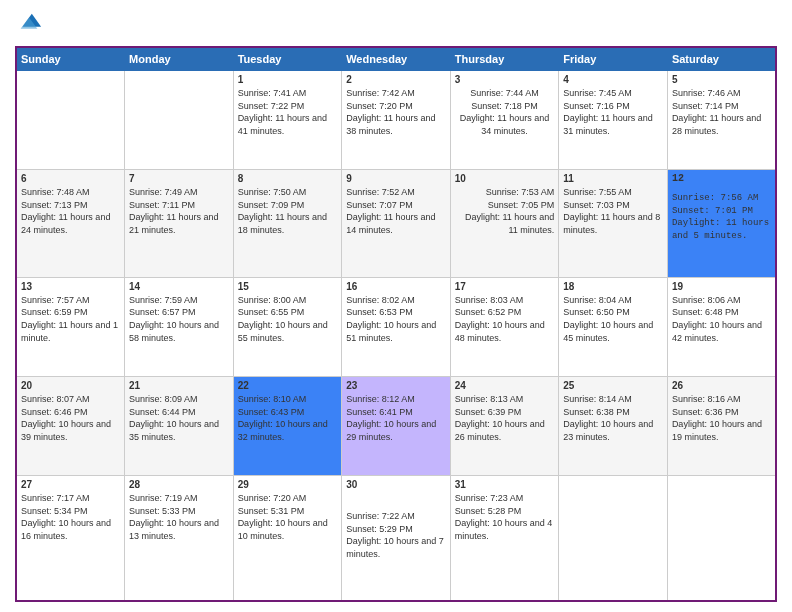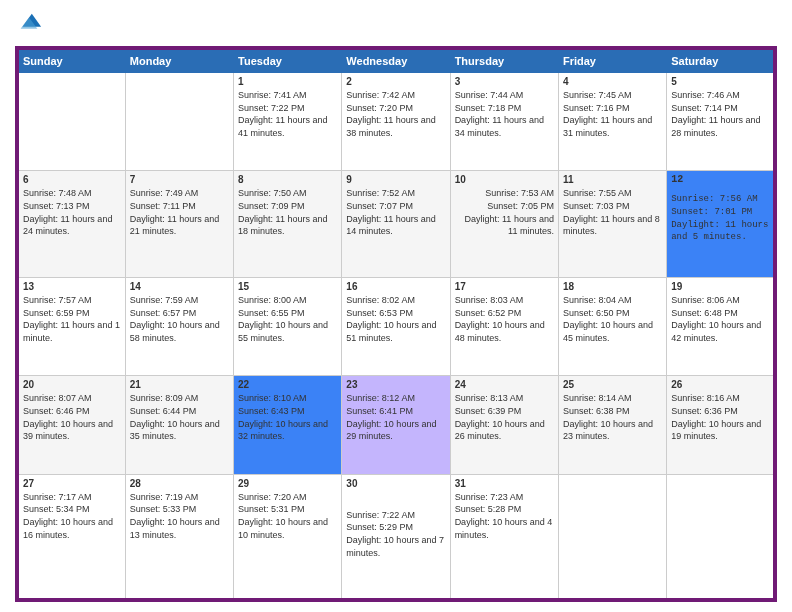--- a/index.html
+++ b/index.html
@@ -48,21 +48,21 @@
       font-size: 32px;
       font-weight: bold;
       color: #333;
     }
     .location {
       font-size: 13px;
       color: #555;
     }
     .calendar {
       flex: 1;
-      border: 4px solid #701a75;
+      border: 2px solid #701a75;
       border-collapse: collapse;
       width: 100%;
       table-layout: fixed;
     }
     .calendar th {
       background-color: #2a6db5;
       color: #fff;
       font-size: 11px;
       font-weight: bold;
       padding: 5px 4px;
@@ -146,21 +146,21 @@
 Daylight: 11 hours and 41 minutes.</div>
           </td>
           <td>
             <span class="day-num">2</span>
             <div class="day-info" style="white-space: pre-line;">Sunrise: 7:42 AM
 Sunset: 7:20 PM
 Daylight: 11 hours and 38 minutes.</div>
           </td>
           <td>
             <span class="day-num">3</span>
-            <div class="day-info" style="white-space: pre-line;">Sunrise: 7:44 AM
+            <div class="day-info" style="white-space: pre-line; text-align: center;">Sunrise: 7:44 AM
 Sunset: 7:18 PM
 Daylight: 11 hours and 34 minutes.</div>
           </td>
           <td>
             <span class="day-num">4</span>
             <div class="day-info" style="white-space: pre-line;">Sunrise: 7:45 AM
 Sunset: 7:16 PM
 Daylight: 11 hours and 31 minutes.</div>
           </td>
           <td>

